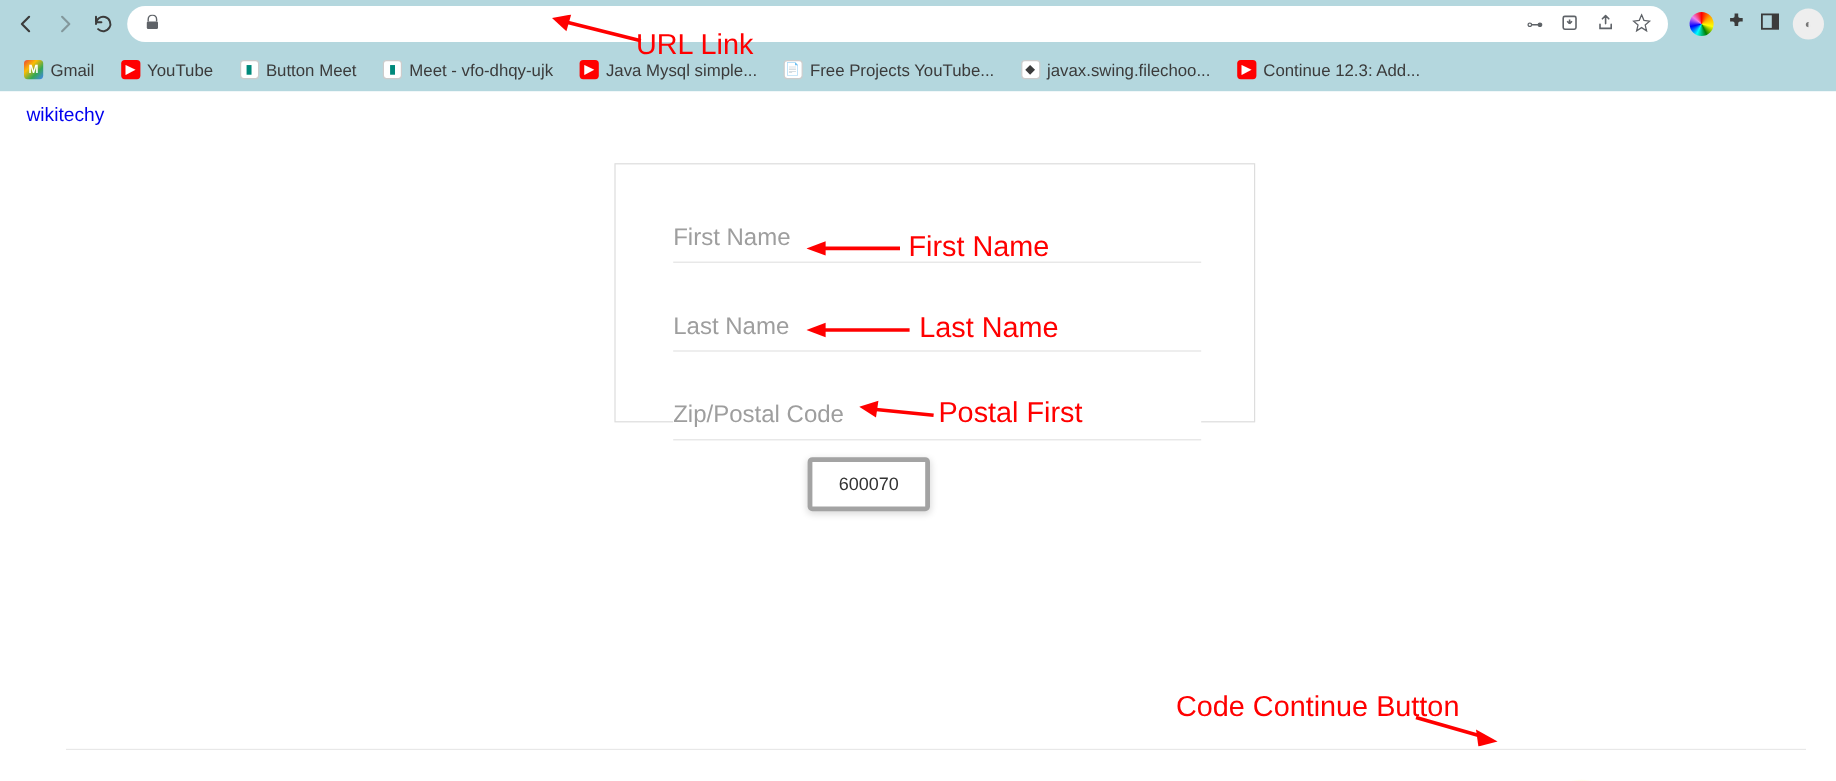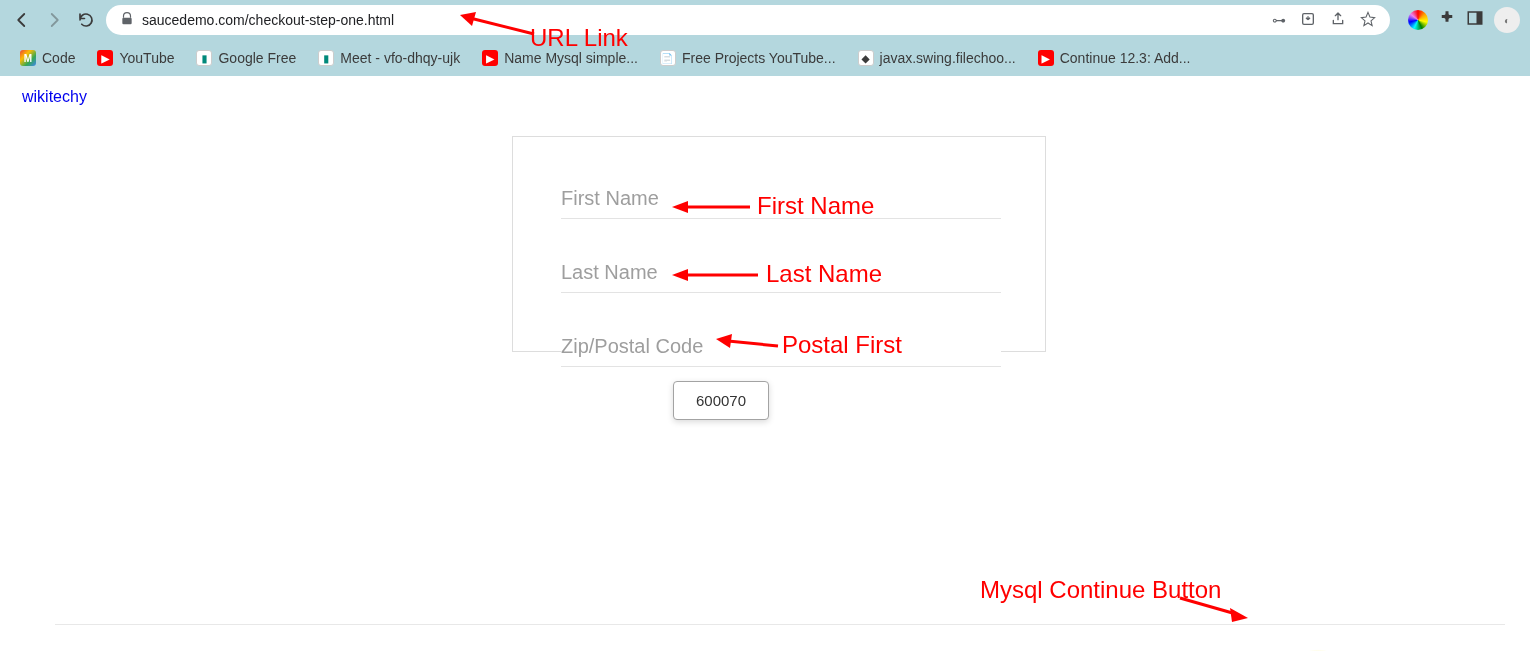--- a/index.html
+++ b/index.html
@@ -20,21 +20,21 @@
   .bm-ico{width:16px;height:16px;display:flex;align-items:center;justify-content:center;border-radius:3px;font-size:10px;font-weight:bold;}
   .yt{background:#ff0000;color:#fff;}
   .gm{background:#fff;color:#00897b;border:1px solid #ccc;}
   .misc1{background:#fff;border:1px solid #ccc;}
   
   .page{position:relative;}
   .wikitechy{position:absolute;top:12px;left:22px;color:#0000ee;font-size:16px;}
   .form-card{position:absolute;top:60px;left:512px;width:534px;height:216px;border:1px solid #ddd;padding:42px 48px 20px 48px;}
   .field{border:none;border-bottom:1px solid #e3e3e3;width:440px;font-size:20px;padding:8px 0;margin-bottom:34px;color:#333;outline:none;}
   .field::placeholder{color:#9e9e9e;}
-  .autofill{background:#fff;border:1px solid #a3a3a3;border-radius:4px;box-shadow:0 2px 6px rgba(0,0,0,.15);padding:10px 22px;font-size:15px;color:#333;position:absolute;left:160px;top:244px;}
+  .autofill{background:#fff;border:4px solid #a3a3a3;border-radius:4px;box-shadow:0 2px 6px rgba(0,0,0,.15);padding:10px 22px;font-size:15px;color:#333;position:absolute;left:160px;top:244px;}
   
   .bottom-sep{position:absolute;top:548px;left:55px;right:25px;height:1px;background:#e8e8e8;}
   .spot{position:absolute;left:1283px;top:573px;width:70px;height:70px;border-radius:50%;background:radial-gradient(circle,#ffef3e 0%,#ffef3e 45%,rgba(255,239,62,0) 70%);pointer-events:none;}
   
   .anno{position:absolute;color:#ff0000;font-family:'Segoe UI',Arial,sans-serif;font-size:24px;font-weight:500;pointer-events:none;}
   svg.arrow-svg{position:absolute;pointer-events:none;}
 </style>
 </head>
 <body>
 
@@ -52,21 +52,20 @@
   <div class="nav-btn">
       <svg width="18" height="18" viewBox="0 0 24 24">
         <path d="M4 12a8 8 0 1 1 2.34 5.66M4 4v6h6" stroke="#3b3b3b" stroke-width="2.2" fill="none" stroke-linecap="round" stroke-linejoin="round"></path>
       </svg>
     </div>
   <div class="omnibox">
     <span><svg width="14" height="14" viewBox="0 0 24 24">
           <path d="M6 10V7a6 6 0 1 1 12 0v3" stroke="#5f6368" stroke-width="2" fill="none"></path>
           <rect x="4" y="10" width="16" height="11" rx="2" fill="#5f6368"></rect>
         </svg></span>
-    <span>saucedemo.com/checkout-step-one.html</span>
     <div style="flex:1"></div>
     <div class="omni-right">
       <span>⊶</span>
       <span><svg width="16" height="16" viewBox="0 0 24 24">
             <rect x="4" y="4" width="16" height="16" rx="2" stroke="#5f6368" stroke-width="2" fill="none"></rect>
             <path d="M12 8v5m0 0l-3-3m3 3l3-3" stroke="#5f6368" stroke-width="2" fill="none"></path>
           </svg></span>
       <span><svg width="16" height="16" viewBox="0 0 24 24">
             <path d="M12 3v10m0-10l-4 4m4-4l4 4M5 14v5h14v-5" stroke="#5f6368" stroke-width="2" fill="none" stroke-linecap="round"></path>
           </svg></span>
@@ -84,37 +83,37 @@
           <rect x="3" y="4" width="18" height="16" stroke="#3b3b3b" stroke-width="2" fill="none"></rect>
           <rect x="14" y="4" width="7" height="16" fill="#3b3b3b"></rect>
         </svg></span>
     <div class="avatar-c">◐</div>
   </div>
 </div>
 
 <div class="bookmarks">
   <div class="bm">
       <span class="bm-ico" style="background:linear-gradient(135deg,#ea4335,#fbbc05,#34a853,#4285f4);color:#fff;">M</span>
-      <span>Code</span>
+      <span>Gmail</span>
     </div>
   <div class="bm">
       <span class="bm-ico yt">▶</span>
       <span>YouTube</span>
     </div>
   <div class="bm">
       <span class="bm-ico gm">▮</span>
-      <span>Google Free</span>
+      <span>Button Meet</span>
     </div>
   <div class="bm">
       <span class="bm-ico gm">▮</span>
       <span>Meet - vfo-dhqy-ujk</span>
     </div>
   <div class="bm">
       <span class="bm-ico yt">▶</span>
-      <span>Name Mysql simple...</span>
+      <span>Java Mysql simple...</span>
     </div>
   <div class="bm">
       <span class="bm-ico misc1">📄</span>
       <span>Free Projects YouTube...</span>
     </div>
   <div class="bm">
       <span class="bm-ico misc1">◆</span>
       <span>javax.swing.filechoo...</span>
     </div>
   <div class="bm">
@@ -156,17 +155,17 @@
     <line x1="86" y1="8" x2="12" y2="8" stroke="#ff0000" stroke-width="3"></line>
     <polygon points="0,8 16,2 16,14" fill="#ff0000"></polygon>
   </svg>
 
 <span class="anno" style="top:331px;left:782px;">Postal First</span>
 <svg class="arrow-svg" style="top:333px;left:716px;" width="64" height="20">
     <line x1="62" y1="13" x2="12" y2="8" stroke="#ff0000" stroke-width="3"></line>
     <polygon points="0,6 16,1 14,15" fill="#ff0000"></polygon>
   </svg>
 
-<span class="anno" style="top:576px;left:980px;">Mysql Continue Button</span>
+<span class="anno" style="top:576px;left:980px;">Code Continue Button</span>
 <svg class="arrow-svg" style="top:594px;left:1178px;" width="72" height="28">
     <line x1="2" y1="4" x2="58" y2="20" stroke="#ff0000" stroke-width="3"></line>
     <polygon points="70,24 52,14 54,28" fill="#ff0000"></polygon>
   </svg>
 
 </body></html>

